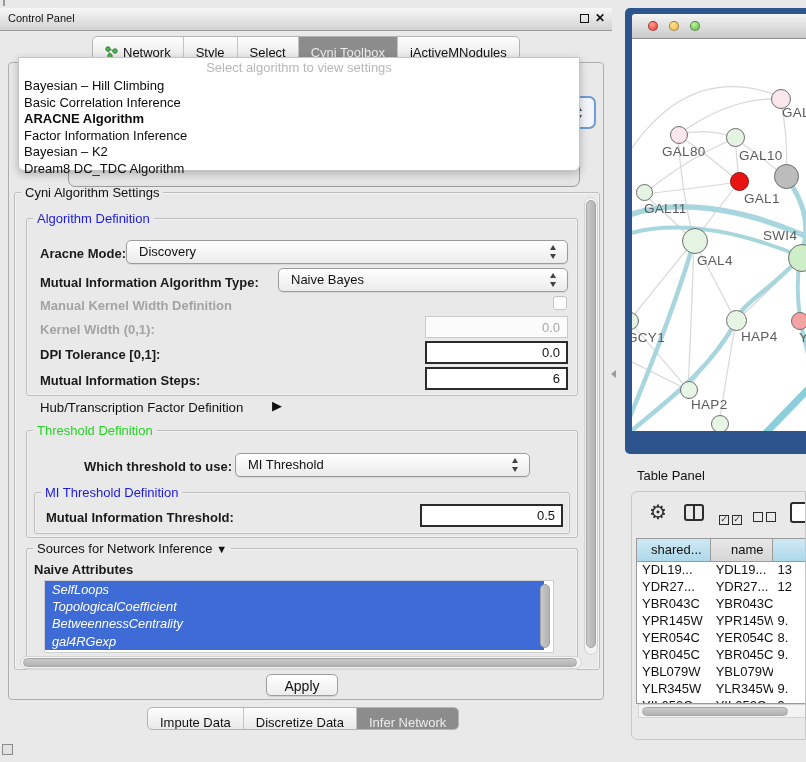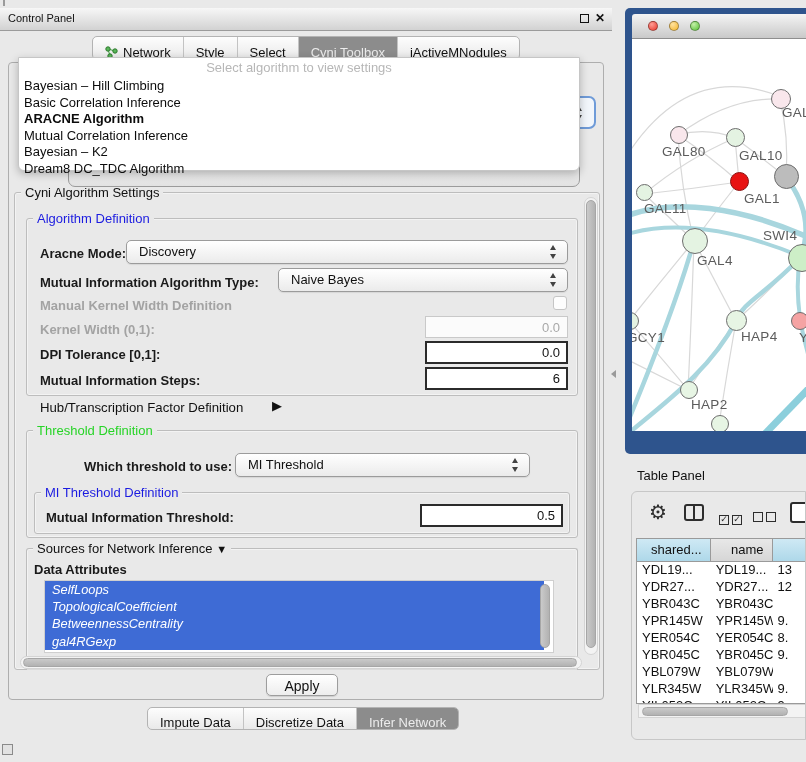--- a/index.html
+++ b/index.html
@@ -124,21 +124,21 @@
     <span class="stepper" style="right:10px;"></span>
   </div>
 
   <div class="abs" style="left:68px;top:160px;width:512px;height:27px;border:1px solid #9b9b9b;border-radius:7px;background:linear-gradient(#f2f2f2,#e2e2e2);z-index:5;"></div>
 
   <div class="abs popup" style="left:18px;top:57px;width:562px;height:114px;">
     <div class="ph">Select algorithm to view settings</div>
     <div class="it">Bayesian – Hill Climbing</div>
     <div class="it">Basic Correlation Inference</div>
     <div class="it b">ARACNE Algorithm</div>
-    <div class="it">Mutual Correlation Inference</div>
+    <div class="it">Factor Information Inference</div>
     <div class="it">Bayesian – K2</div>
     <div class="it">Dream8 DC_TDC Algorithm</div>
   </div>
 
   <div class="abs group" style="left:14px;top:192px;width:586px;height:478px;">
     <span class="gtitle">Cyni Algorithm Settings</span>
   </div>
 
   <div class="abs sb-track" style="left:584px;top:197px;width:14px;height:458px;">
     <div class="sb-thumb abs" style="left:1px;top:2px;width:10px;height:448px;"></div>
@@ -182,21 +182,21 @@
   </div>
   <span class="abs lbl" style="left:46px;top:510px;text-align:center;">Mutual Information Threshold:</span>
   <div class="abs tfield" style="left:420px;top:504px;width:143px;height:23px;">0.5</div>
 
   <div class="abs group" style="left:26px;top:548px;width:552px;height:122px;border-bottom:none;border-radius:3px 3px 0 0;">
     <span class="gtitle" style="white-space:nowrap;">
       <span>Sources for Network Inference</span>
       <span style="font-size:11px;">▼</span>
     </span>
   </div>
-  <span class="abs lbl" style="left:34px;top:562px;">Data Attributes</span>
+  <span class="abs lbl" style="left:34px;top:562px;">Naive Attributes</span>
   <div class="abs attrlist" style="left:44px;top:580px;width:510px;height:73px;">
     <div class="attr" style="width:492px;">SelfLoops</div>
     <div class="attr" style="width:492px;">TopologicalCoefficient</div>
     <div class="attr" style="width:492px;">BetweennessCentrality</div>
     <div class="attr" style="width:492px;">gal4RGexp</div>
     <div class="sb-thumb abs" style="left:495px;top:3px;width:10px;height:64px;"></div>
   </div>
 
   <div class="abs sb-track" style="left:20px;top:656px;width:562px;height:13px;">
     <div class="sb-thumb h abs" style="left:2px;top:1px;width:554px;height:9px;"></div>

